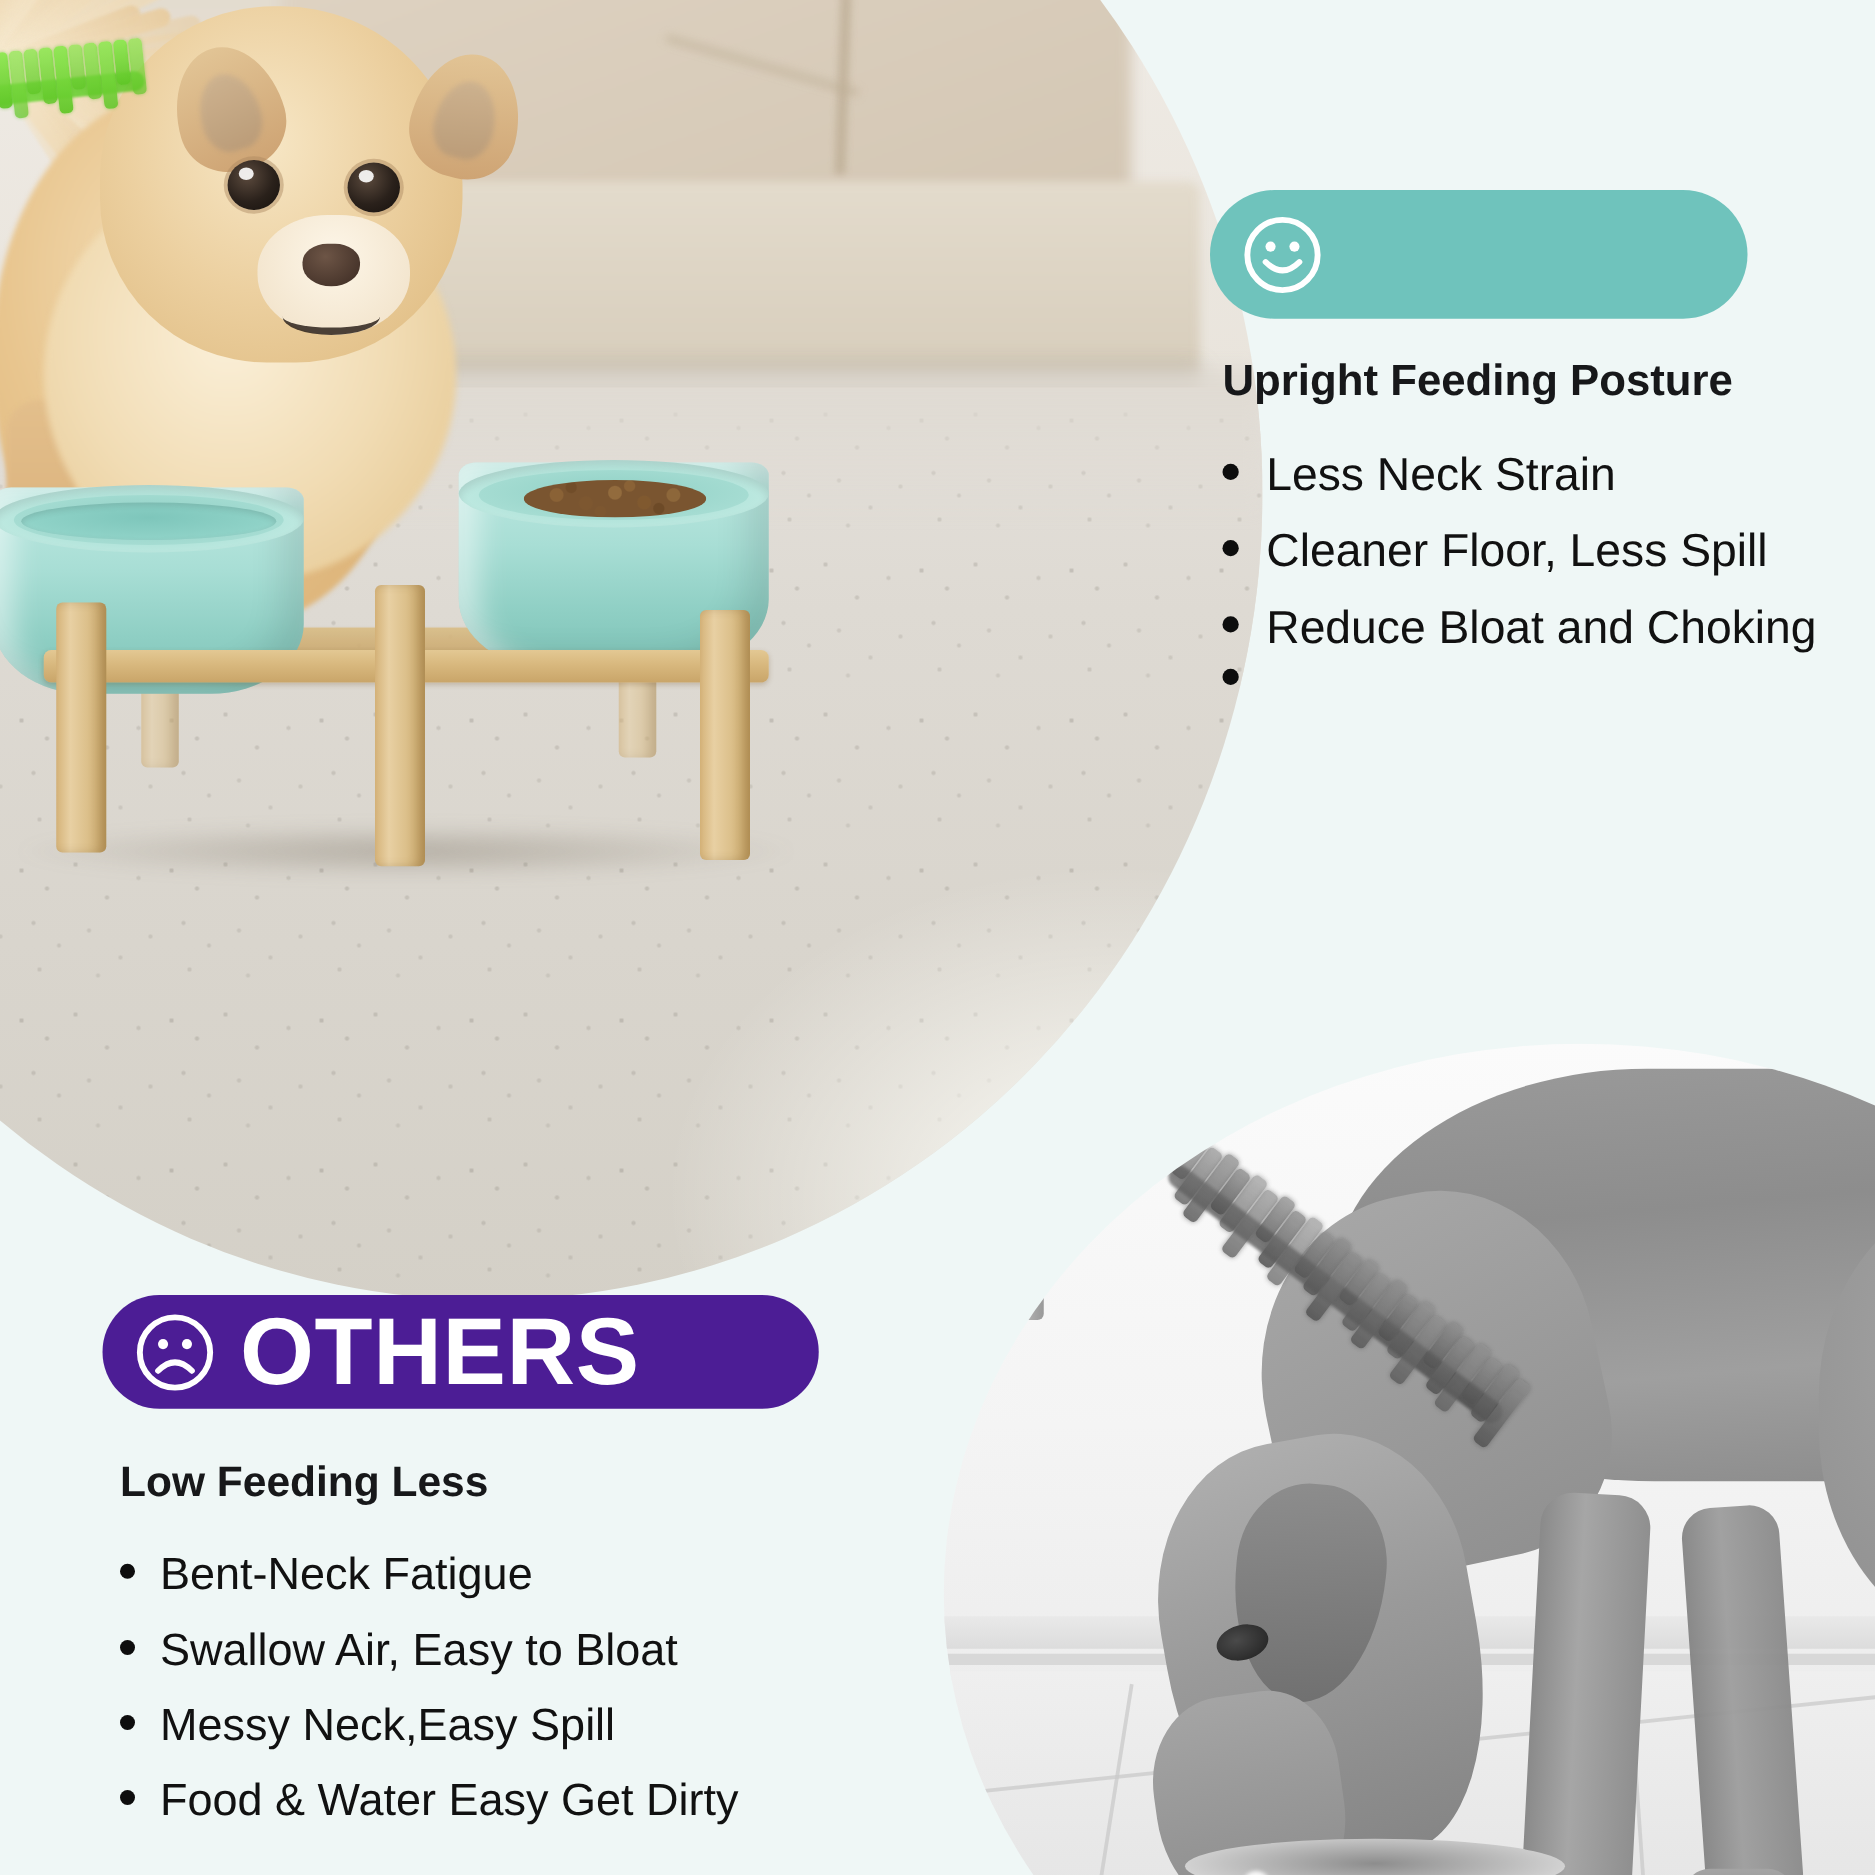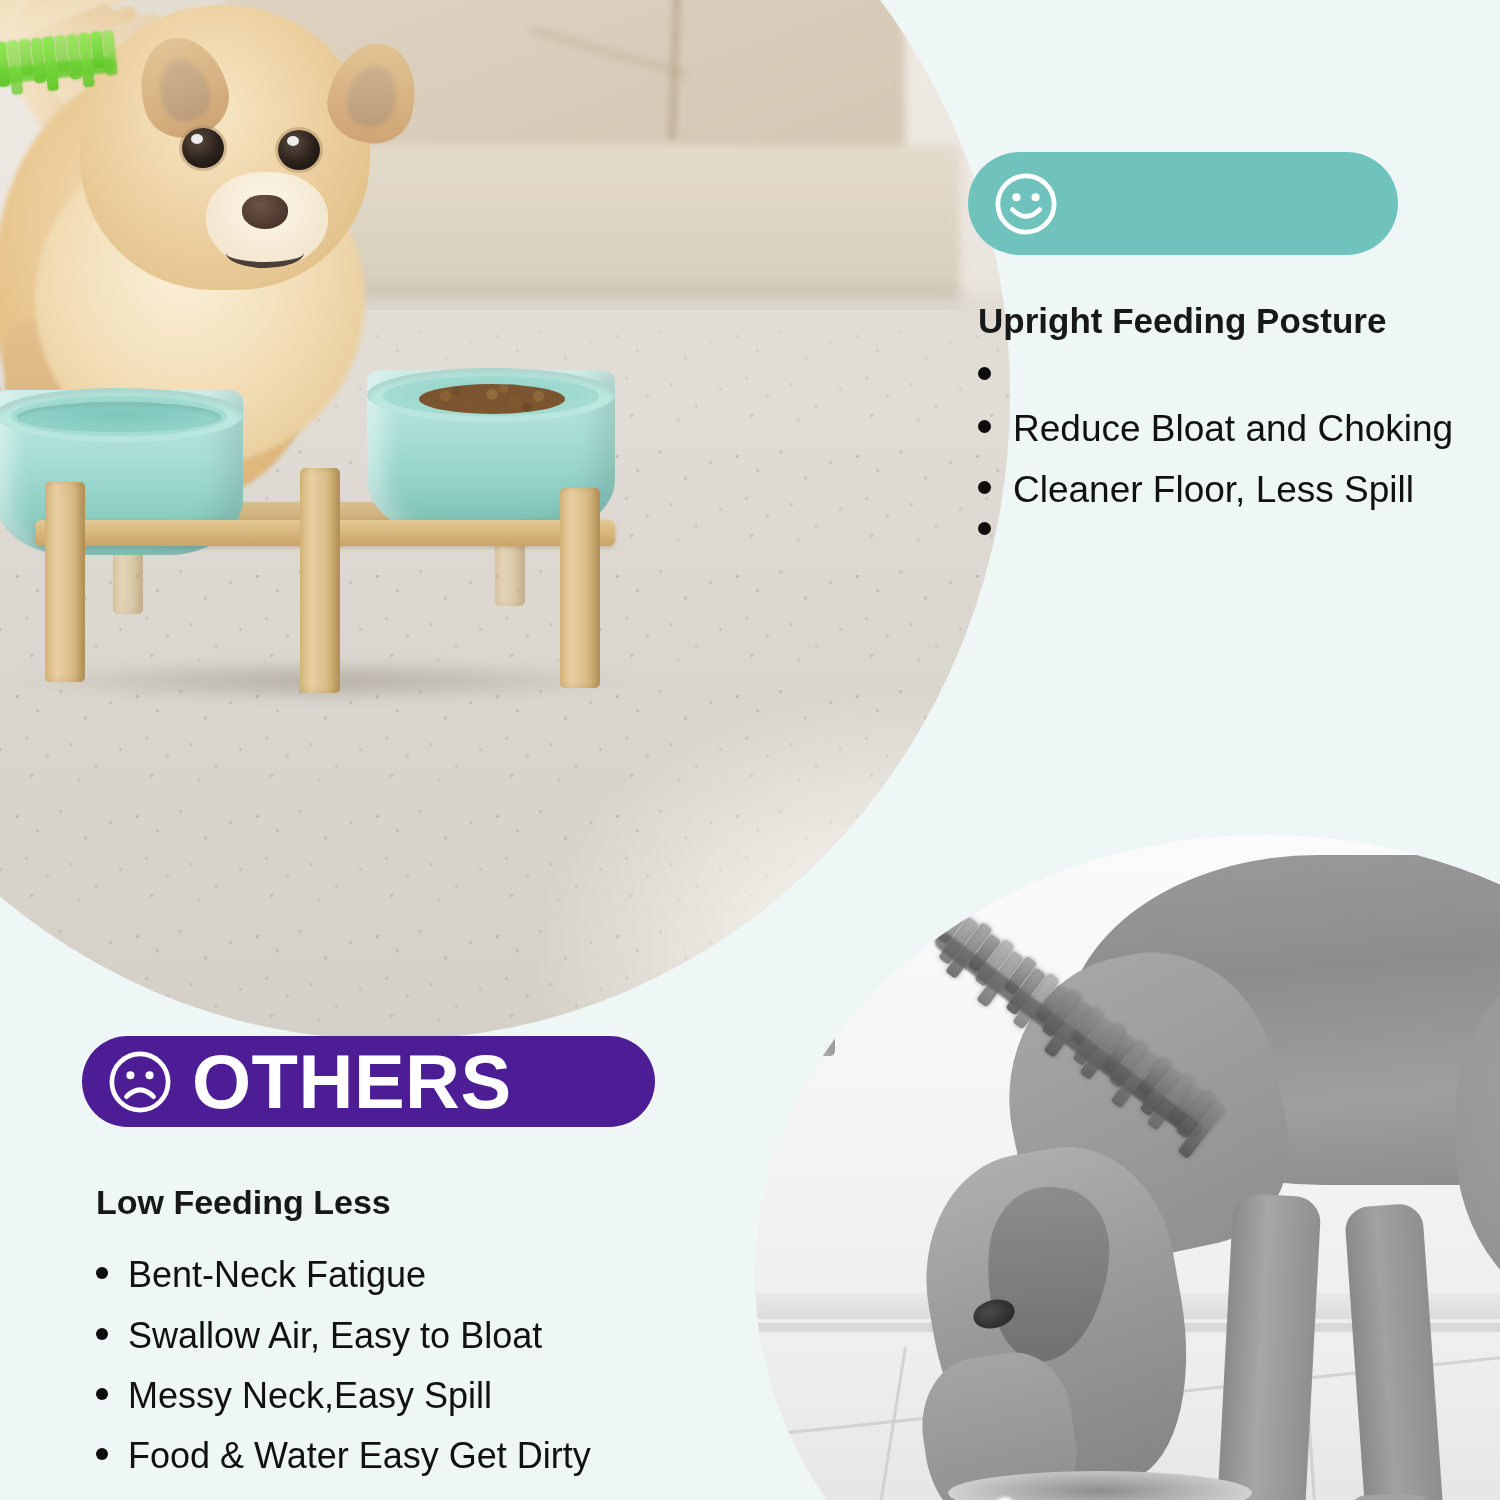--- a/index.html
+++ b/index.html
@@ -381,21 +381,21 @@
     line-height:1;
   }
   .badge-ours .badge-label{font-size:74px;}
   .badge-others .badge-label{font-size:76px;}
 
   
   .txt{position:absolute;z-index:5;}
   .txt-ours{left:978px;top:286px;width:510px;}
   .txt-others{left:96px;top:1168px;width:600px;}
   .subhead{
-    font-weight:bold;color:#17181a;margin:16px 0 34px 0;line-height:1.1;
+    font-weight:bold;color:#17181a;margin:0 0 34px 0;line-height:1.1;
   }
   .txt-ours .subhead{font-size:35px;}
   .txt-others .subhead{font-size:34px;}
   ul.bullets{list-style:none;margin:0;padding:0;}
   ul.bullets li{
     display:flex;align-items:baseline;color:#111;line-height:1.12;
   }
   .txt-ours ul.bullets li{font-size:37px;margin-bottom:20px;}
   .txt-others ul.bullets li{font-size:36px;margin-bottom:20px;}
   ul.bullets li .dot{
@@ -620,28 +620,29 @@
         <path d="M20 37 Q32 49 44 37" fill="none" stroke="#ffffff" stroke-width="4.2" stroke-linecap="round"></path>
       </svg>
     </span>
   </div>
 
   <div class="txt txt-ours">
     <p class="subhead">Upright Feeding Posture</p>
     <ul class="bullets">
       <li>
           <span class="dot"></span>
+          <span>Less Neck Strain</span>
+        </li>
+      <li>
+          <span class="dot"></span>
+          <span>Cleaner Floor, Less Spill</span>
         </li>
       <li>
           <span class="dot"></span>
           <span>Reduce Bloat and Choking</span>
-        </li>
-      <li>
-          <span class="dot"></span>
-          <span>Cleaner Floor, Less Spill</span>
         </li>
       <li>
           <span class="dot"></span>
         </li>
     </ul>
   </div>
 
   <div class="badge badge-others">
     <span class="face-icon">
       <svg viewBox="0 0 64 64" width="72" height="72" aria-hidden="true">

